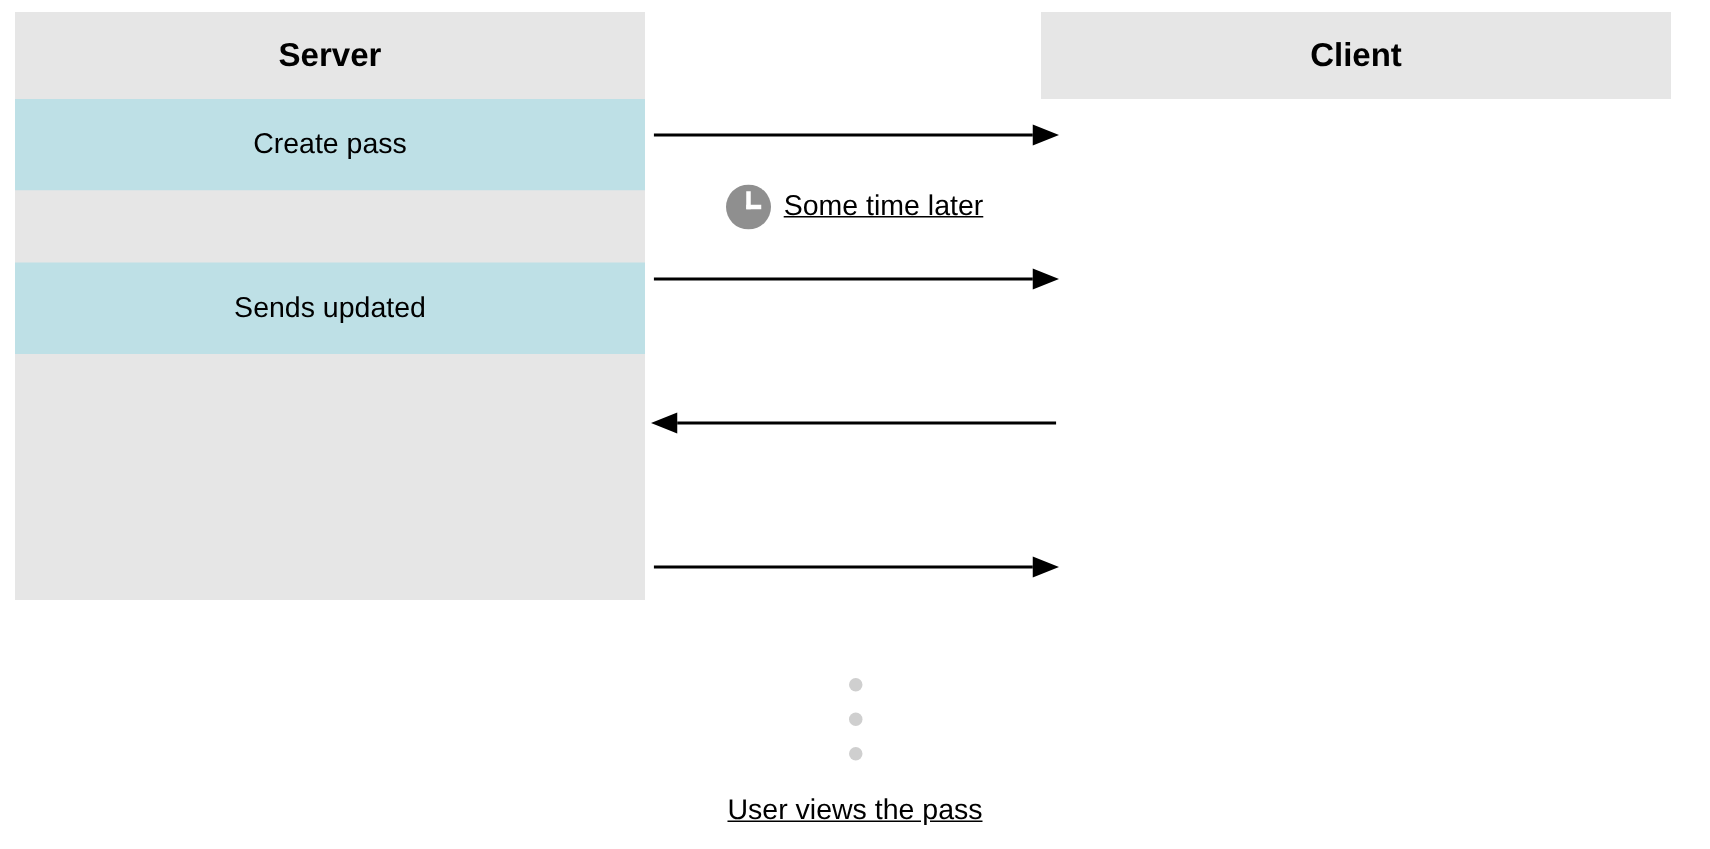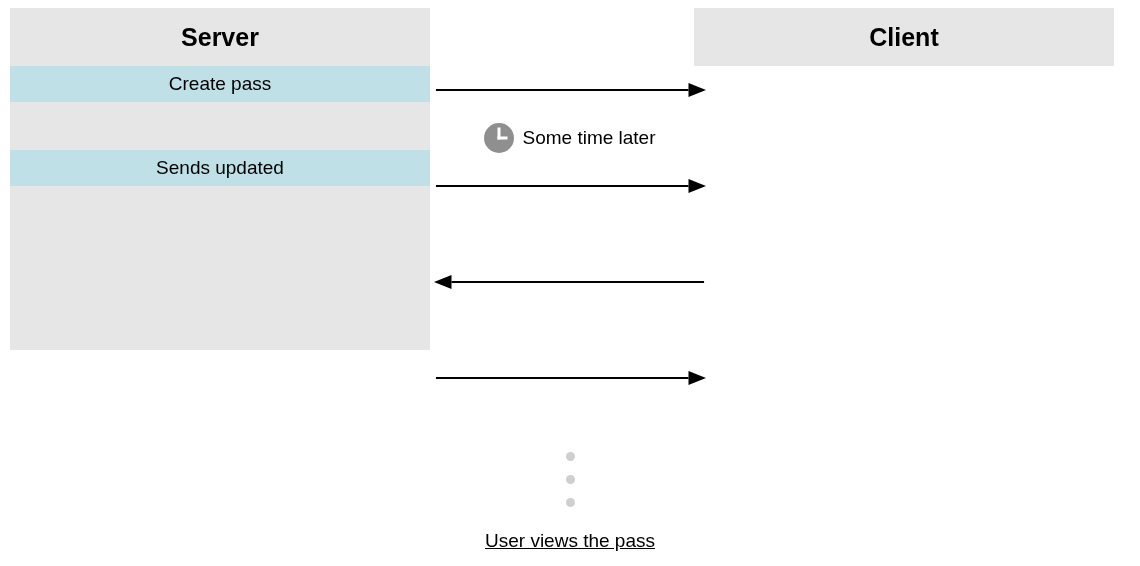--- a/index.html
+++ b/index.html
@@ -33,32 +33,32 @@
     }
     .lane-right {
       right: 26px;
     }
     .lane-header {
       height: 58px;
       display: flex;
       align-items: center;
       justify-content: center;
       font-weight: 700;
-      font-size: 25px;
+      font-size: 22px;
       background: #e6e6e6;
     }
     .rows {
       position: relative;
     }
     .row {
       height: 48px;
       position: relative;
     }
     .step {
-      height: 36px;
+      height: 61px;
       background: #bee0e6;
       display: flex;
       align-items: center;
       justify-content: center;
       font-size: 19px;
     }
     .blank {
       height: 48px;
       background: #e6e6e6;
     }
@@ -89,20 +89,21 @@
     svg.arrow {
       width: 100%;
       height: 22px;
       display: block;
     }
     .time-note {
       display: flex;
       align-items: center;
       gap: 8px;
       font-size: 19px;
+      text-decoration: underline;
     }
     .clock {
       width: 30px;
       height: 30px;
       flex: none;
     }
     .dots {
       position: absolute;
       left: 0;
       right: 0;

